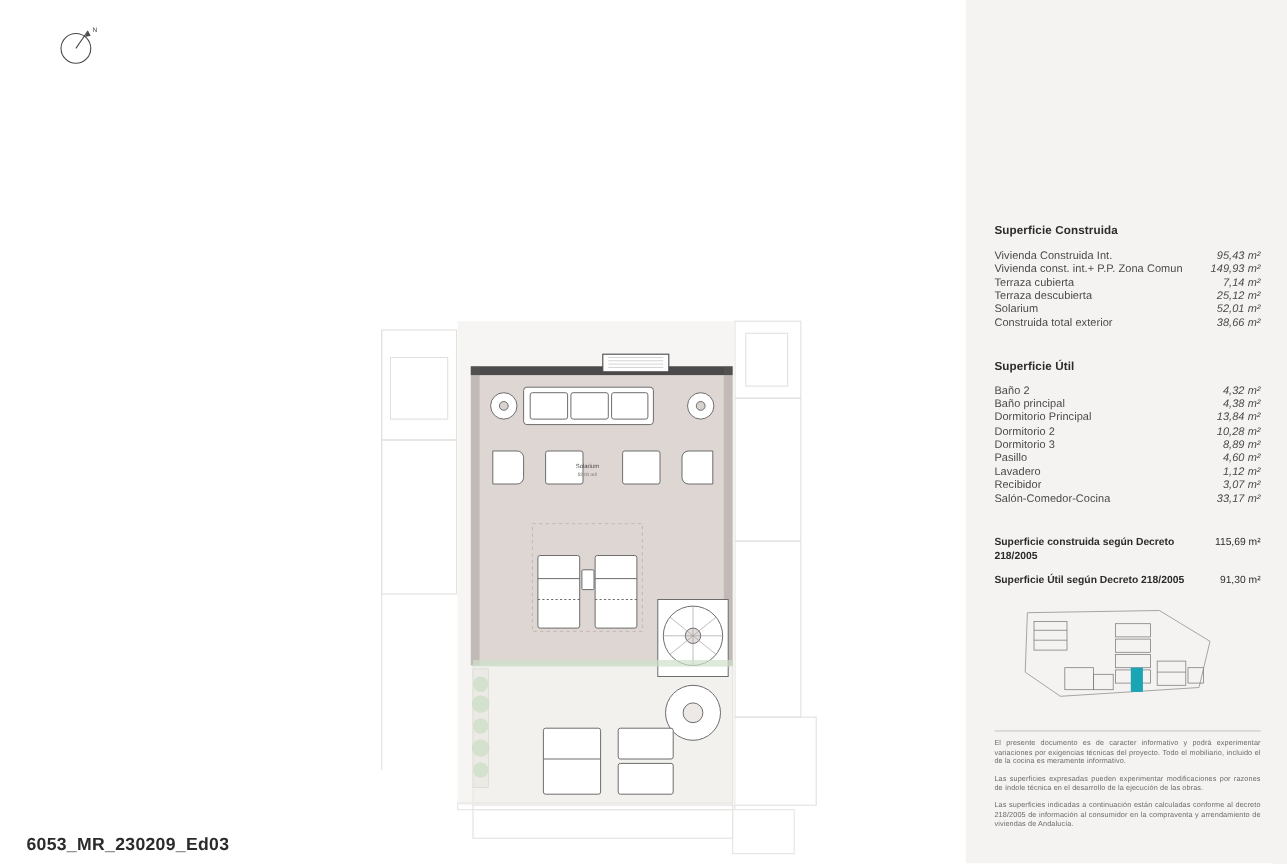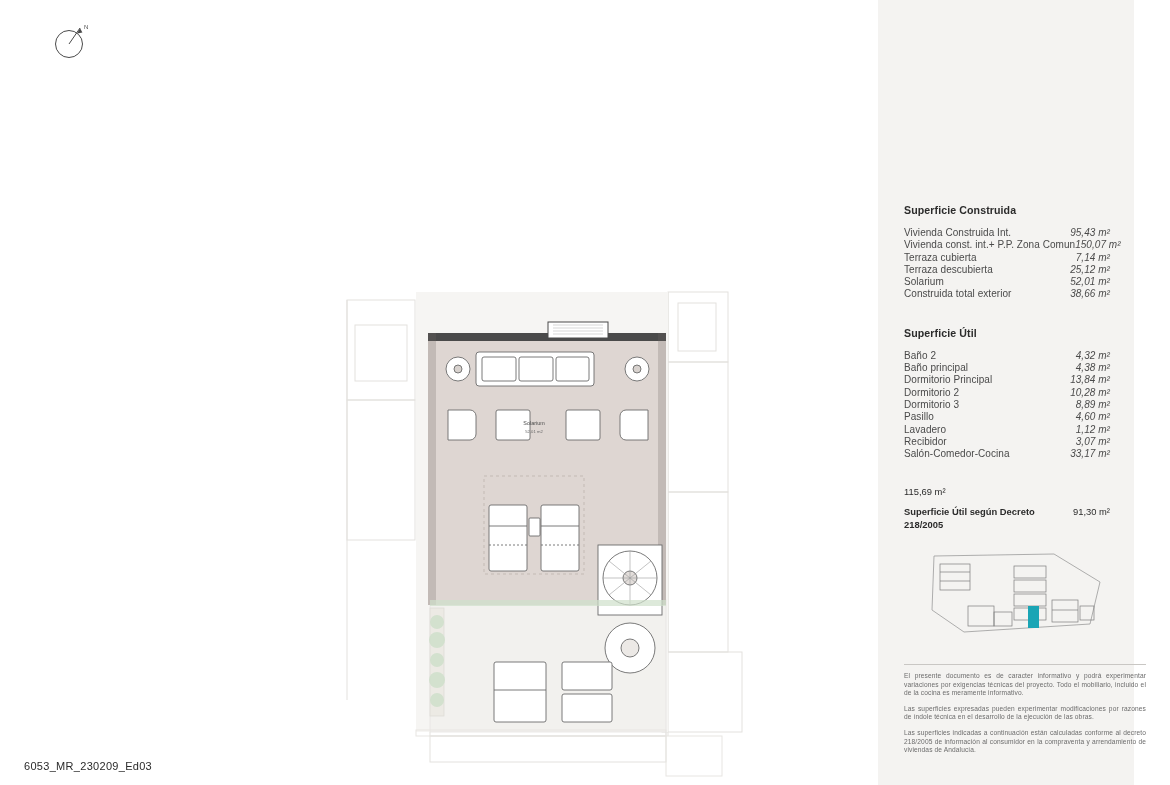--- a/index.html
+++ b/index.html
@@ -32,32 +32,32 @@
     top: 0;
     width: 878px;
     height: 785px;
   }
 
   
   #doc-code {
     position: absolute;
     left: 24px;
     top: 760px;
-    font-size: 11px;
-    font-weight: normal;
+    font-size: 16px;
+    font-weight: bold;
     letter-spacing: 0.3px;
     color: #2b2b2b;
   }
 
   
   #panel {
     position: absolute;
     left: 878px;
     top: 0;
-    width: 256px;
+    width: 292px;
     height: 785px;
     background: #f4f3f1;
     box-sizing: border-box;
     padding: 204px 24px 0 26px;
   }
   .panel-title {
     font-size: 10.6px;
     font-weight: bold;
     color: #2b2b2b;
     margin-bottom: 11px;
@@ -270,21 +270,21 @@
 <div id="panel">
 
   <div class="panel-title">Superficie Construida</div>
   <div class="rows">
     <div class="row">
       <span class="lbl">Vivienda Construida Int.</span>
       <span class="val">95,43 m²</span>
     </div>
     <div class="row">
       <span class="lbl">Vivienda const. int.+ P.P. Zona Comun</span>
-      <span class="val">150,07 m²</span>
+      <span class="val">149,93 m²</span>
     </div>
     <div class="row">
       <span class="lbl">Terraza cubierta</span>
       <span class="val">7,14 m²</span>
     </div>
     <div class="row">
       <span class="lbl">Terraza descubierta</span>
       <span class="val">25,12 m²</span>
     </div>
     <div class="row">
@@ -332,20 +332,21 @@
       <span class="val">3,07 m²</span>
     </div>
     <div class="row">
       <span class="lbl">Salón-Comedor-Cocina</span>
       <span class="val">33,17 m²</span>
     </div>
   </div>
 
   <div class="summary">
     <div class="summary-row">
+      <span class="lbl">Superficie construida según Decreto 218/2005</span>
       <span class="val">115,69 m²</span>
     </div>
     <div class="summary-row">
       <span class="lbl">Superficie Útil según Decreto 218/2005</span>
       <span class="val">91,30 m²</span>
     </div>
   </div>
 
   <div id="keyplan">
     <svg width="240" height="96" viewBox="0 0 240 96">

